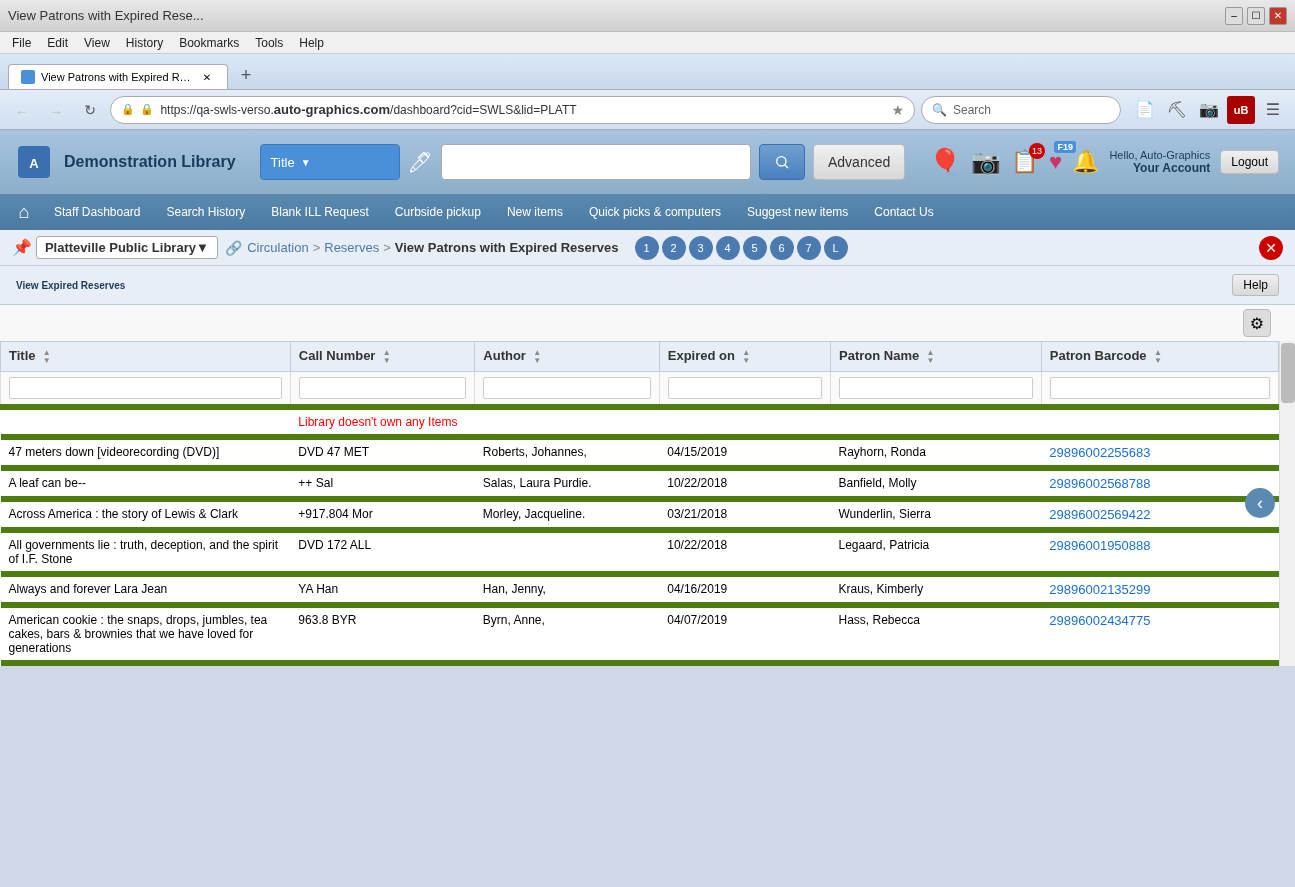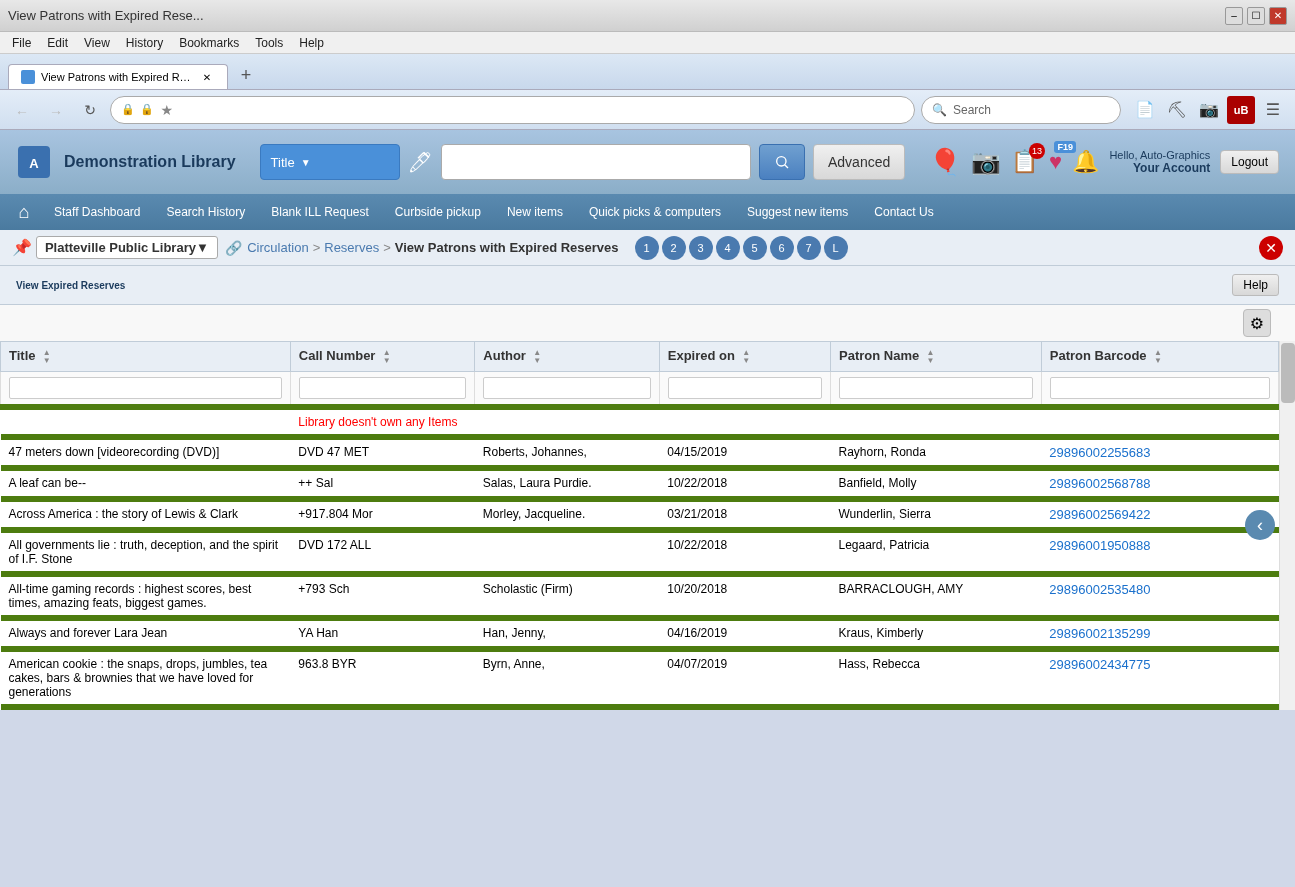--- a/index.html
+++ b/index.html
@@ -421,20 +421,23 @@
   <div class="new-tab-btn">+</div>
 </div>
 
 <div class="address-bar">
   <div class="nav-btn disabled">←</div>
   <div class="nav-btn disabled">→</div>
   <div class="nav-btn">↻</div>
   <div class="url-bar">
     <span class="url-bar-icon">🔒</span>
     <span class="url-bar-icon">🔒</span>
+    <span class="url-bar-text">
+      https://qa-swls-verso.<span class="domain">auto-graphics.com</span>/dashboard?cid=SWLS&amp;lid=PLATT
+    </span>
     <span class="url-star">★</span>
   </div>
   <div class="search-bar">
     <span class="search-bar-icon">🔍</span>
     <span class="search-bar-text">Search</span>
   </div>
   <div class="toolbar-icons">
     <div class="toolbar-icon-btn">📄</div>
     <div class="toolbar-icon-btn">⛏</div>
     <div class="toolbar-icon-btn">📷</div>
@@ -631,28 +634,20 @@
             </tr>
             <tr>
               <td>All governments lie : truth, deception, and the spirit of I.F. Stone</td>
               <td>DVD 172 ALL</td>
               <td></td>
               <td>10/22/2018</td>
               <td>Legaard, Patricia</td>
               <td><a class="link-cell" href="#">29896001950888</a></td>
             </tr>
             <tr>
-              <td>All-time gaming records : highest scores, best times, amazing feats, biggest games.</td>
-              <td>+793 Sch</td>
-              <td>Scholastic (Firm)</td>
-              <td>10/20/2018</td>
-              <td>BARRACLOUGH, AMY</td>
-              <td><a class="link-cell" href="#">29896002535480</a></td>
-            </tr>
-            <tr>
               <td>Always and forever Lara Jean</td>
               <td>YA Han</td>
               <td>Han, Jenny,</td>
               <td>04/16/2019</td>
               <td>Kraus, Kimberly</td>
               <td><a class="link-cell" href="#">29896002135299</a></td>
             </tr>
             <tr>
               <td>American cookie : the snaps, drops, jumbles, tea cakes, bars &amp; brownies that we have loved for generations</td>
               <td>963.8 BYR</td>

